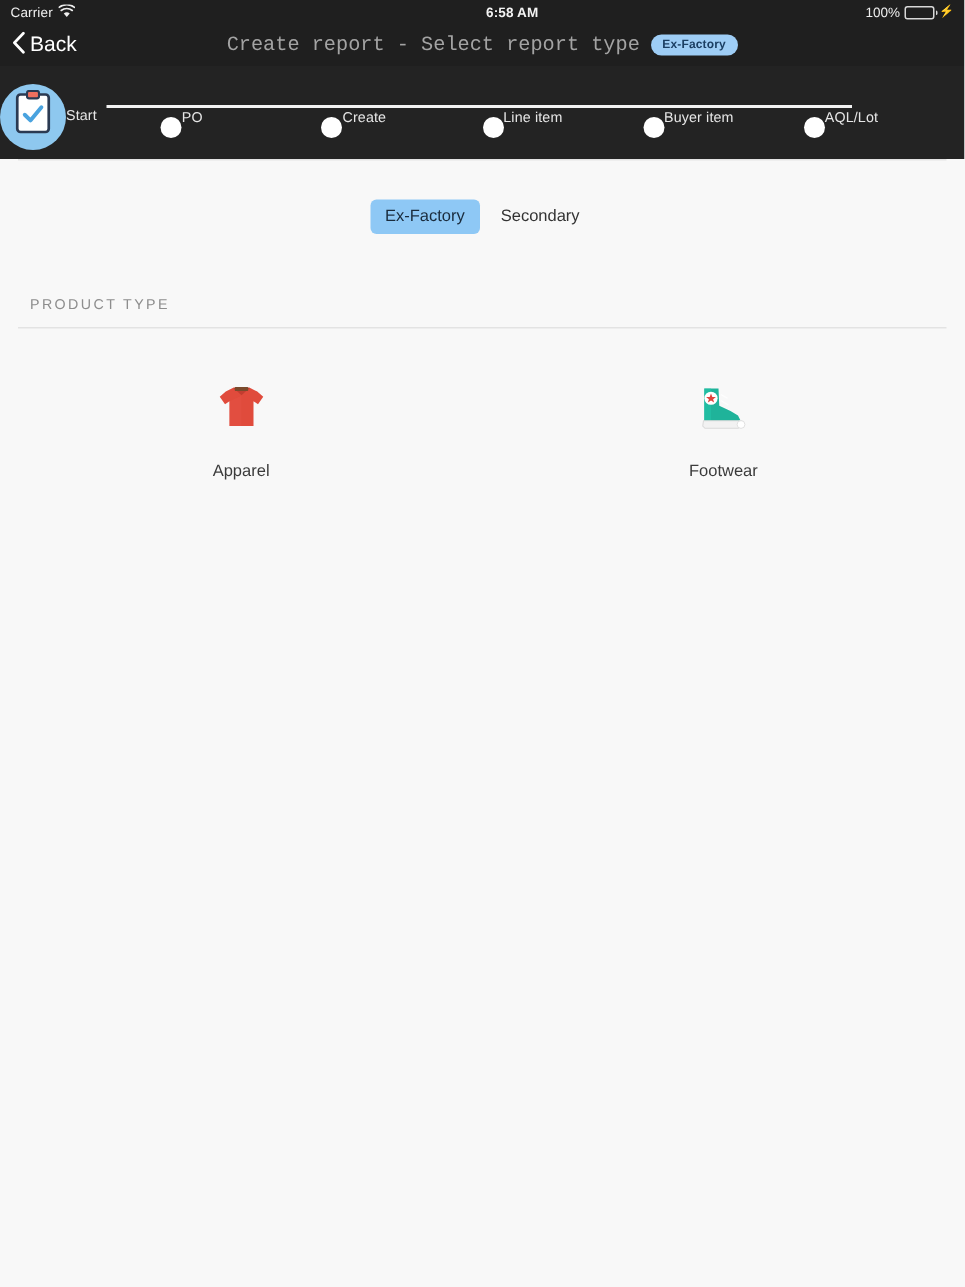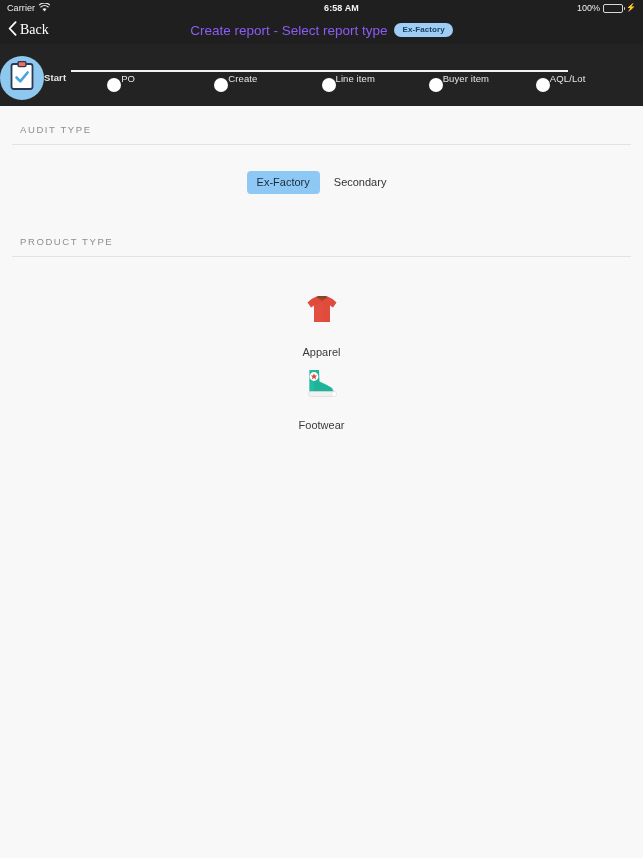--- a/index.html
+++ b/index.html
@@ -84,43 +84,42 @@
     height: 28px;
     background: #1f1f1f;
     display: flex;
     align-items: center;
     position: relative;
     padding: 0 8px;
     box-sizing: border-box;
   }
   .back-btn {
     display: flex;
-    align-items: center;
     gap: 3px;
     color: #ffffff;
     font-size: 14px;
     cursor: pointer;
     z-index: 3;
-    font-family: Liberation Serif, serif;
   }
   .chev {
     display: block;
   }
   .nav-title-wrap {
     position: absolute;
     left: 0; right: 0;
     display: flex;
     align-items: center;
     justify-content: center;
     gap: 7px;
     pointer-events: none;
   }
   .nav-title {
-    color: #8b5cf6;
+    color: #a3a3a3;
     font-size: 13.5px;
+    font-family: Liberation Mono, monospace;
   }
   .nav-badge {
     background: #9ecdf5;
     color: #1c3f63;
     font-size: 8px;
     font-weight: bold;
     border-radius: 9px;
     padding: 2px 8px 3px;
     letter-spacing: 0.1px;
   }
@@ -171,21 +170,20 @@
     justify-content: center;
   }
   .step-label {
     margin-top: 6px;
     font-size: 9.5px;
     color: #e6e6e6;
     letter-spacing: 0.1px;
   }
   .step.active .step-label {
     margin-top: 4px;
-    font-weight: bold;
   }
 
   
   .content {
     background: #f8f8f8;
     height: calc(858px - 16px - 28px - 62px);
     overflow: hidden;
   }
   .section-header {
     font-size: 9.5px;
@@ -220,21 +218,20 @@
   }
   .seg-btn.selected {
     background: #8ec8f5;
     color: #1a2b3c;
   }
 
   
   .product-grid {
     display: flex;
     padding-top: 28px;
-    flex-direction: column;
   }
   .product-cell {
     flex: 1;
     display: flex;
     flex-direction: column;
     align-items: center;
     cursor: pointer;
   }
   .product-icon {
     width: 48px;
@@ -329,21 +326,20 @@
     <div class="step">
       <div class="step-dot"></div>
       <div class="step-label">AQL/Lot</div>
     </div>
 
   </div>
 </div>
 
 <div class="content">
 
-  <div class="section-header">AUDIT TYPE</div>
   <div class="divider"></div>
 
   <div class="segmented-wrap">
     <div class="segmented">
       <div class="seg-btn selected">Ex-Factory</div>
       <div class="seg-btn">Secondary</div>
     </div>
   </div>
 
   <div class="section-header">PRODUCT TYPE</div>

